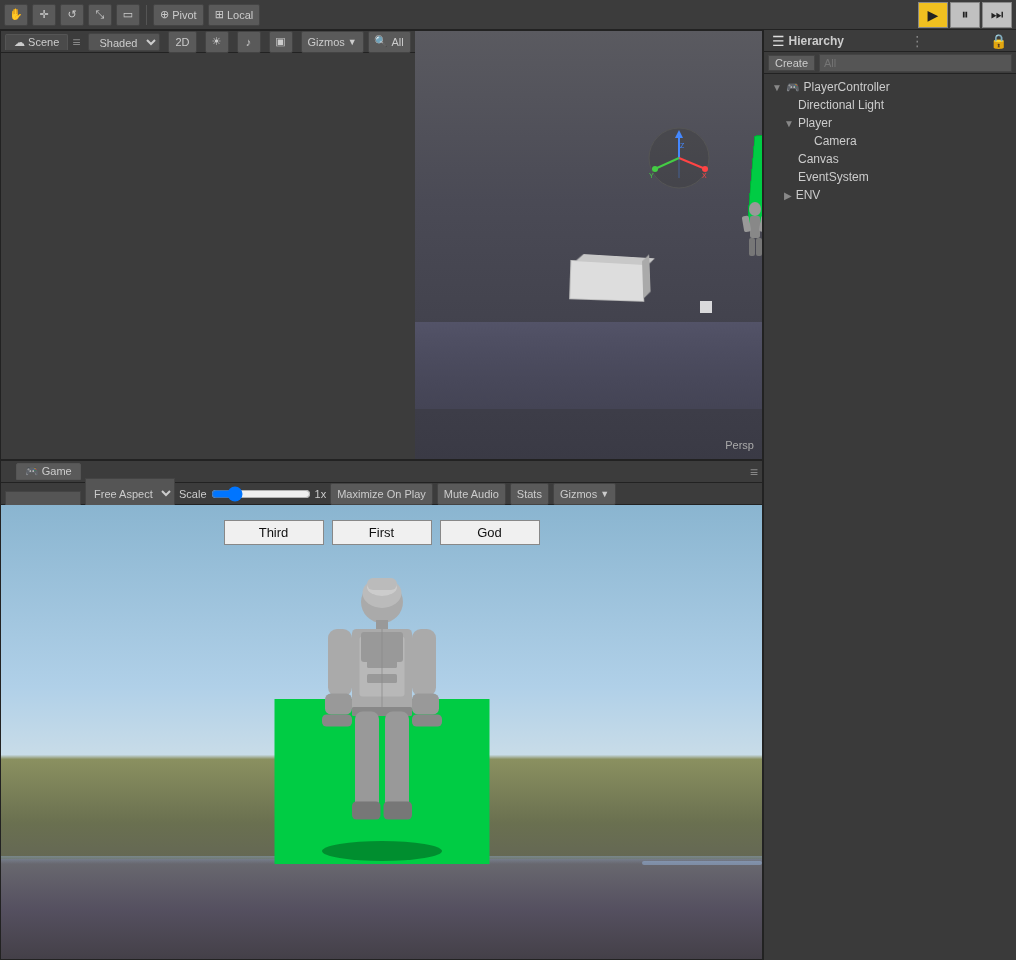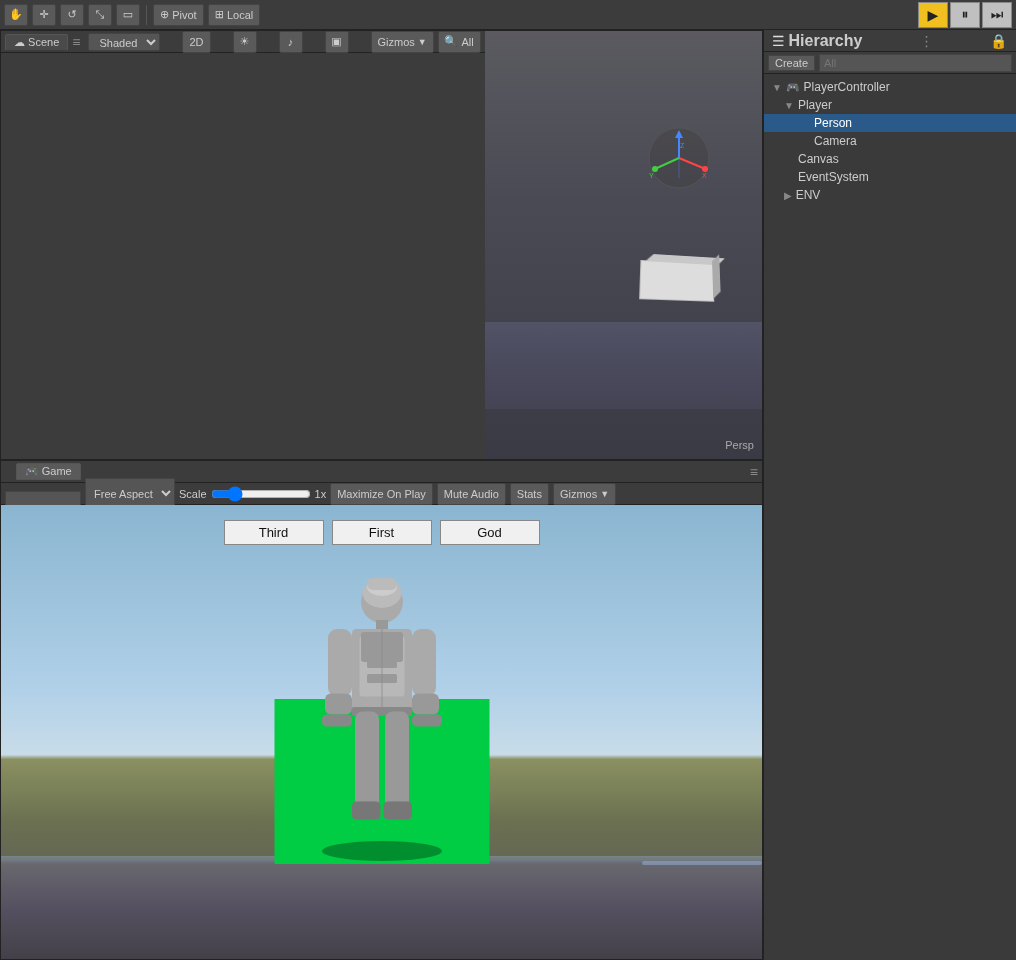--- a/index.html
+++ b/index.html
@@ -100,21 +100,21 @@
       cursor: pointer;
       border-radius: 2px 2px 0 0;
     }
     .scene-tab.active { background: #4a4a4a; border-bottom: none; }
     #scene-toolbar {
       height: 22px;
       background: #3c3c3c;
       display: flex;
       align-items: center;
       padding: 0 4px;
-      gap: 22px;
+      gap: 8px;
       border-bottom: 1px solid #222;
     }
     #scene-viewport {
       flex: 1;
       background: #4a4a50;
       position: relative;
       overflow: hidden;
     }
 
     
@@ -300,21 +300,21 @@
       height: 22px;
       background: #3c3c3c;
       display: flex;
       align-items: center;
       padding: 0 8px;
       border-bottom: 1px solid #222;
       gap: 4px;
     }
     #hierarchy-tab {
       color: #ccc;
-      font-size: 16px;
+      font-size: 12px;
       font-weight: bold;
     }
     #hierarchy-toolbar {
       height: 22px;
       background: #3c3c3c;
       display: flex;
       align-items: center;
       padding: 0 4px;
       gap: 4px;
       border-bottom: 1px solid #222;
@@ -611,26 +611,26 @@
       <input id="hierarchy-search" type="text" placeholder="All" style="">
     </div>
     <div id="hierarchy-content">
 
     <div class="hier-item">
           <span class="hier-arrow">▼</span>
           <span style="font-size: 11px;">🎮</span>
           <span>PlayerController</span>
         </div>
         <div class="hier-item indent-1">
+          <span style="width: 10px; display: inline-block;"></span>
+          <span>Directional Light</span>
+        </div>
+        <div class="hier-item indent-1">
           <span class="hier-arrow">▼</span>
           <span>Player</span>
-        </div>
-        <div class="hier-item indent-2 selected">
-          <span style="width: 10px; display: inline-block;"></span>
-          <span>Person</span>
         </div>
         <div class="hier-item indent-2">
           <span style="width: 10px; display: inline-block;"></span>
           <span>Camera</span>
         </div>
         <div class="hier-item indent-1">
           <span style="width: 10px; display: inline-block;"></span>
           <span>Canvas</span>
         </div>
         <div class="hier-item indent-1">

